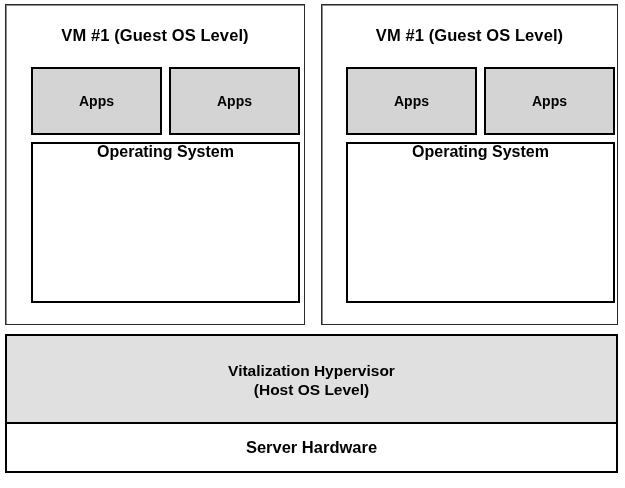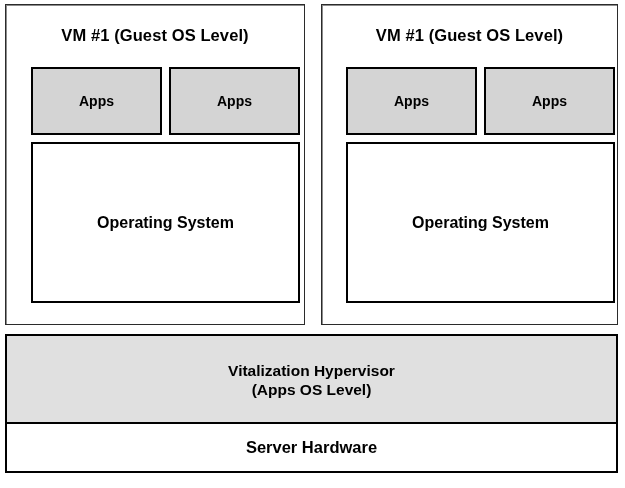--- a/index.html
+++ b/index.html
@@ -61,21 +61,20 @@
     font-size: 14px;
     font-weight: bold;
     line-height: 1;
   }
 
   
   .os-box {
     border: 2px solid #000000;
     background: #ffffff;
     display: flex;
-    align-items: center;
     justify-content: center;
   }
   .os-label {
     font-size: 16px;
     font-weight: bold;
     line-height: 1;
   }
 
   
   .hypervisor-box {
@@ -141,21 +140,21 @@
     </div>
 
     <div class="box os-box" style="left:24px; top:137px; width:269px; height:161px;">
       <span class="os-label">Operating System</span>
     </div>
   </div>
 
   <div class="box hypervisor-box" style="left:5px; top:334px; width:613px; height:92px;">
     <div class="hypervisor-label">
       <span>Vitalization Hypervisor</span><br>
-      <span>(Apps OS Level)</span>
+      <span>(Host OS Level)</span>
     </div>
   </div>
 
   <div class="box hardware-box" style="left:5px; top:422px; width:613px; height:51px;">
     <span class="hardware-label">Server Hardware</span>
   </div>
 
 </div>
 
 </body></html>

